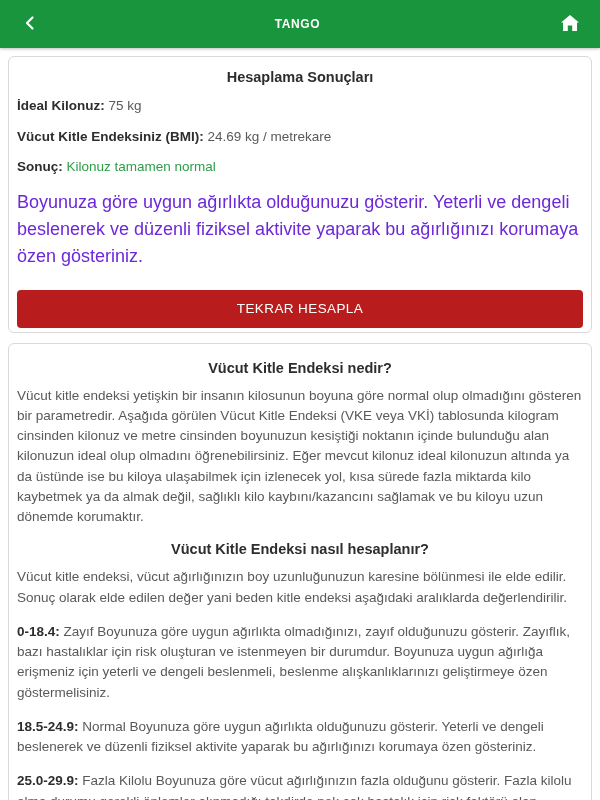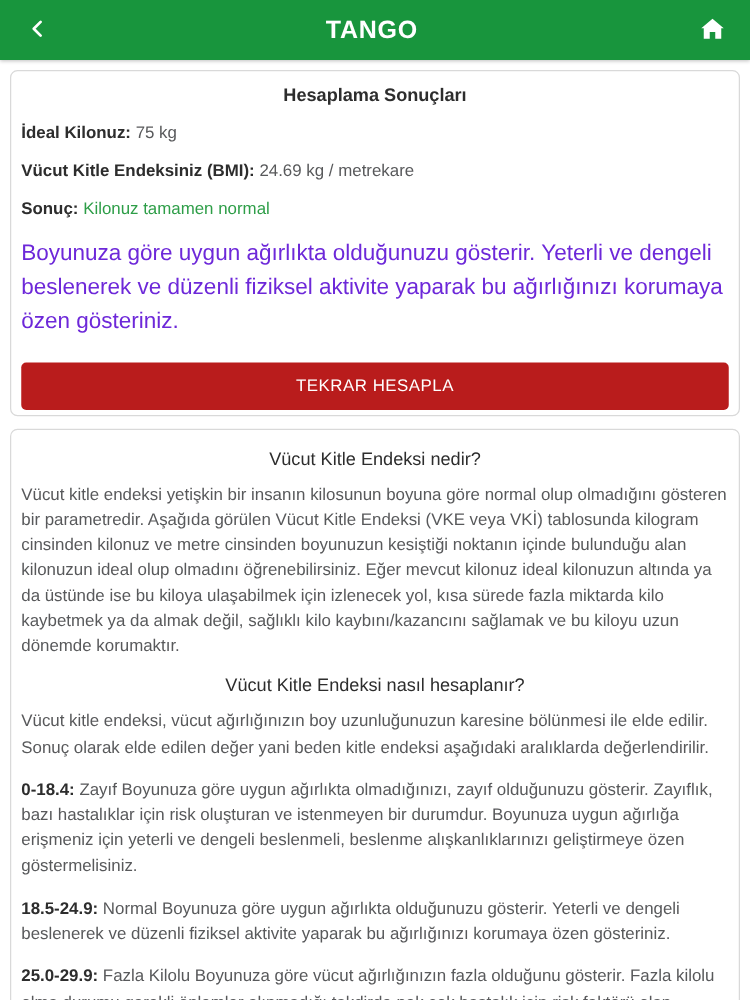--- a/index.html
+++ b/index.html
@@ -19,21 +19,21 @@
     padding: 0 14px;
     box-shadow: 0 1px 3px rgba(0,0,0,0.25);
     position: relative;
   }
   .appbar-title {
     position: absolute;
     left: 0; right: 5px;
     text-align: center;
     color: #ffffff;
     font-weight: bold;
-    font-size: 20px;
+    font-size: 12px;
     letter-spacing: 0.6px;
     pointer-events: none;
   }
   .icon-btn {
     width: 32px; height: 32px;
     display: flex; align-items: center; justify-content: center;
     background: transparent; border: none; cursor: pointer;
     z-index: 2;
   }
   
@@ -81,21 +81,21 @@
     border-radius: 4px;
     color: #ffffff;
     font-family: inherit;
     font-size: 13.5px;
     letter-spacing: 0.4px;
     cursor: pointer;
   }
   .section-heading {
     text-align: center;
     color: #2d2d2d;
-    font-weight: normal;
+    font-weight: bold;
     font-size: 14.5px;
     margin: 4px 0 10px 0;
   }
   .info-par {
     font-size: 13.5px;
     line-height: 1.5;
     color: #58595b;
     margin-bottom: 14px;
   }
   .range-prefix {

